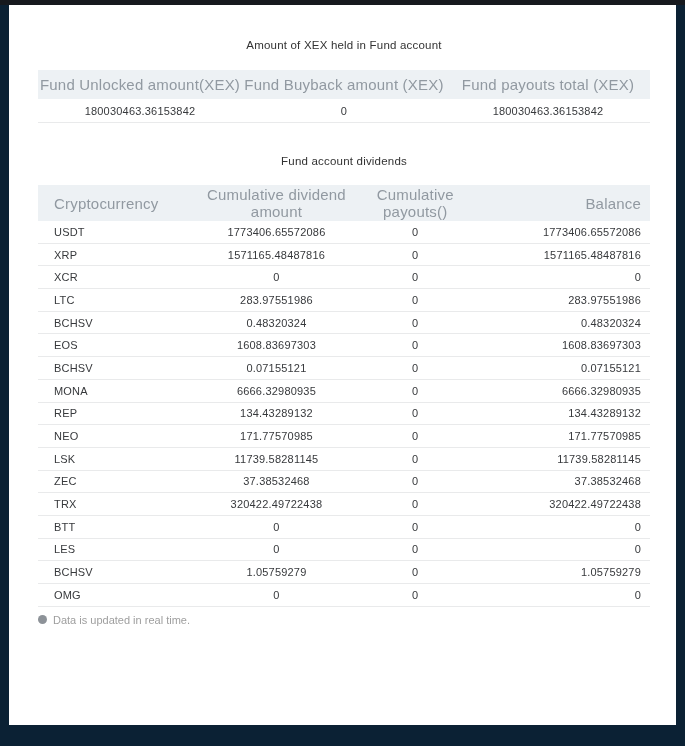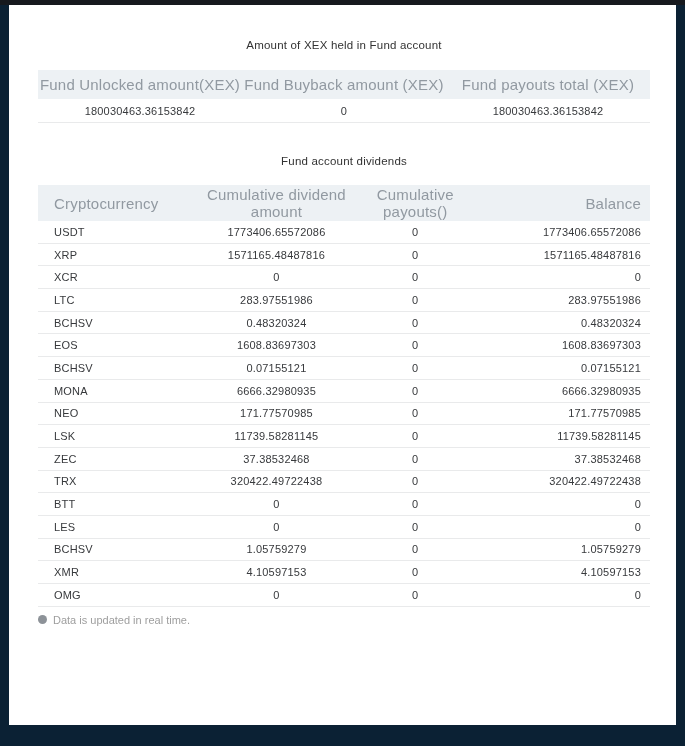--- a/index.html
+++ b/index.html
@@ -175,20 +175,26 @@
         <td class="cell-balance">0.07155121</td>
       </tr>
 
       <tr>
         <td class="cell-currency">MONA</td>
         <td class="cell-dividend">6666.32980935</td>
         <td class="cell-payouts">0</td>
         <td class="cell-balance">6666.32980935</td>
       </tr>
 
+      <tr>
+        <td class="cell-currency">REP</td>
+        <td class="cell-dividend">134.43289132</td>
+        <td class="cell-payouts">0</td>
+        <td class="cell-balance">134.43289132</td>
+      </tr>
 
       <tr>
         <td class="cell-currency">NEO</td>
         <td class="cell-dividend">171.77570985</td>
         <td class="cell-payouts">0</td>
         <td class="cell-balance">171.77570985</td>
       </tr>
 
       <tr>
         <td class="cell-currency">LSK</td>
@@ -226,26 +232,20 @@
       </tr>
 
 
       <tr>
         <td class="cell-currency">BCHSV</td>
         <td class="cell-dividend">1.05759279</td>
         <td class="cell-payouts">0</td>
         <td class="cell-balance">1.05759279</td>
       </tr>
 
-      <tr>
-        <td class="cell-currency">XMR</td>
-        <td class="cell-dividend">4.10597153</td>
-        <td class="cell-payouts">0</td>
-        <td class="cell-balance">4.10597153</td>
-      </tr>
 
       <tr>
         <td class="cell-currency">OMG</td>
         <td class="cell-dividend">0</td>
         <td class="cell-payouts">0</td>
         <td class="cell-balance">0</td>
       </tr>
     </tbody>
     </table>
 

